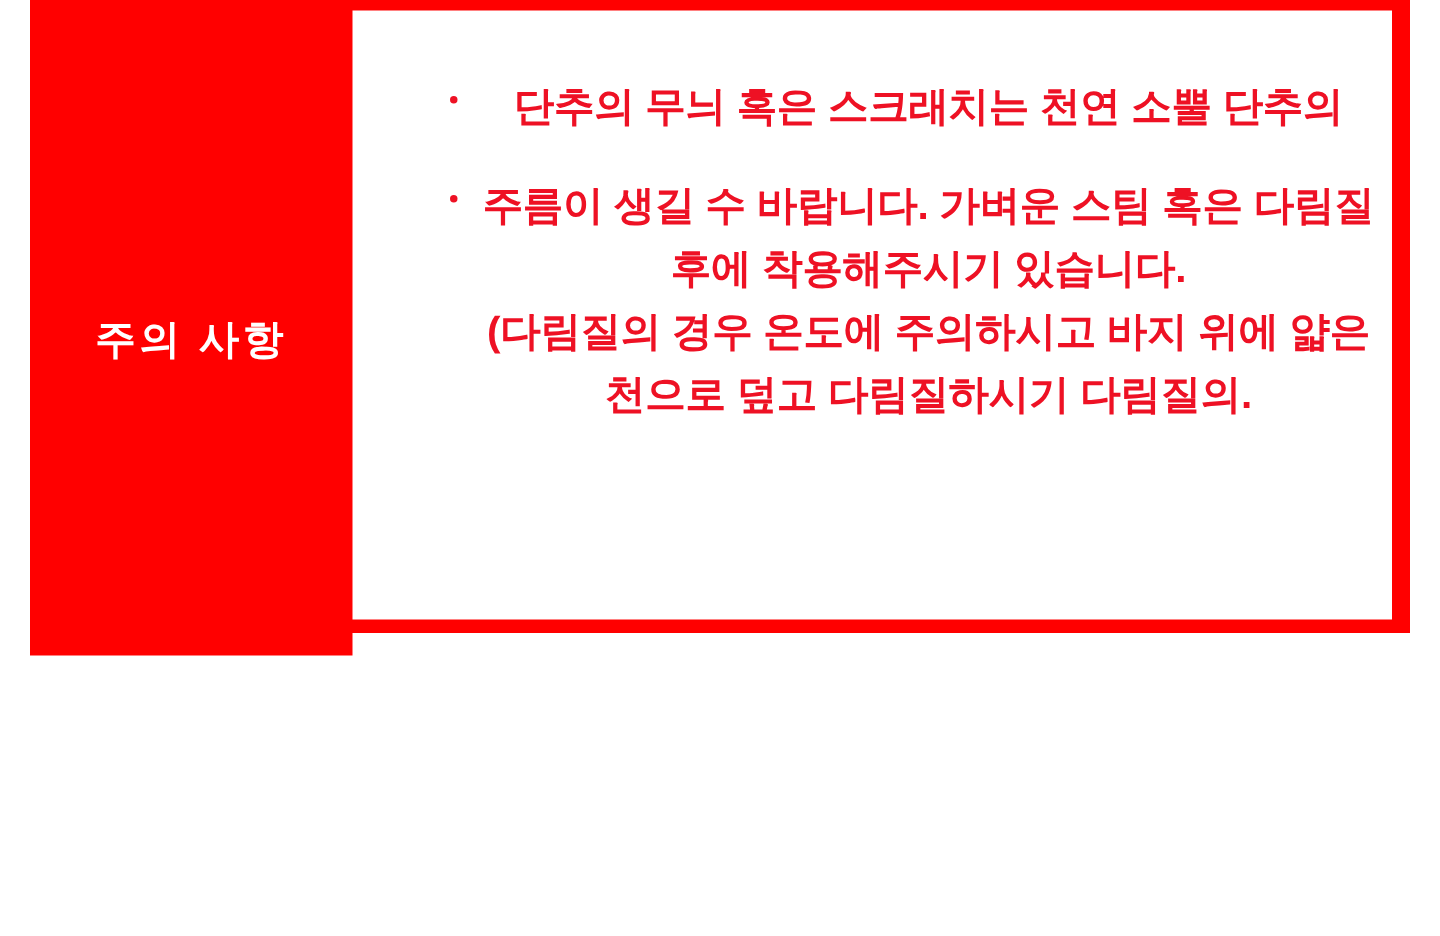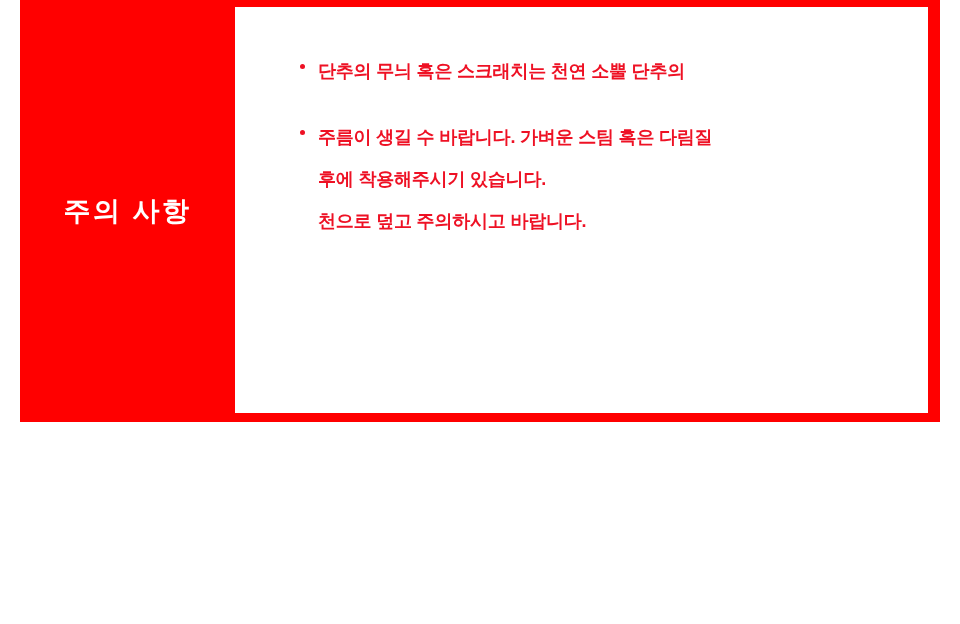--- a/index.html
+++ b/index.html
@@ -22,21 +22,21 @@
     width: 920px;
     height: 422px;
     background: #ff0000;
     box-sizing: border-box;
   }
 
   
   #label-column {
     position: absolute;
     left: 0px;
-    top: 0px;
+    top: 15px;
     width: 215px;
     height: 422px;
     background: #ff0000;
     display: flex;
     align-items: center;
     justify-content: center;
   }
   #label-title {
     color: #ffffff;
     font-size: 27px;
@@ -79,25 +79,26 @@
     left: 0px;
     top: 14px;
     width: 5px;
     height: 5px;
     border-radius: 50%;
     background: #ee1124;
   }
 
   .notice-lines {
     color: #ee1124;
-    font-size: 18px;
+    font-size: 27px;
     font-weight: bold;
     line-height: 42px;
     letter-spacing: -0.2px;
     white-space: nowrap;
+    text-align: center;
   }
   .notice-line {
     display: block;
   }
 </style>
 </head>
 <body>
 
 <div id="notice-block">
 
@@ -113,20 +114,21 @@
         <div class="notice-lines">
           <span class="notice-line">단추의 무늬 혹은 스크래치는 천연 소뿔 단추의</span>
         </div>
       </div>
 
       <div class="notice-item">
         <span class="bullet-dot"></span>
         <div class="notice-lines">
           <span class="notice-line">주름이 생길 수 바랍니다. 가벼운 스팀 혹은 다림질</span>
           <span class="notice-line">후에 착용해주시기 있습니다.</span>
-          <span class="notice-line">천으로 덮고 주의하시고 바랍니다.</span>
+          <span class="notice-line">(다림질의 경우 온도에 주의하시고 바지 위에 얇은</span>
+          <span class="notice-line">천으로 덮고 다림질하시기 다림질의.</span>
         </div>
       </div>
 
     </div>
   </div>
 
 </div>
 
 </body></html>

